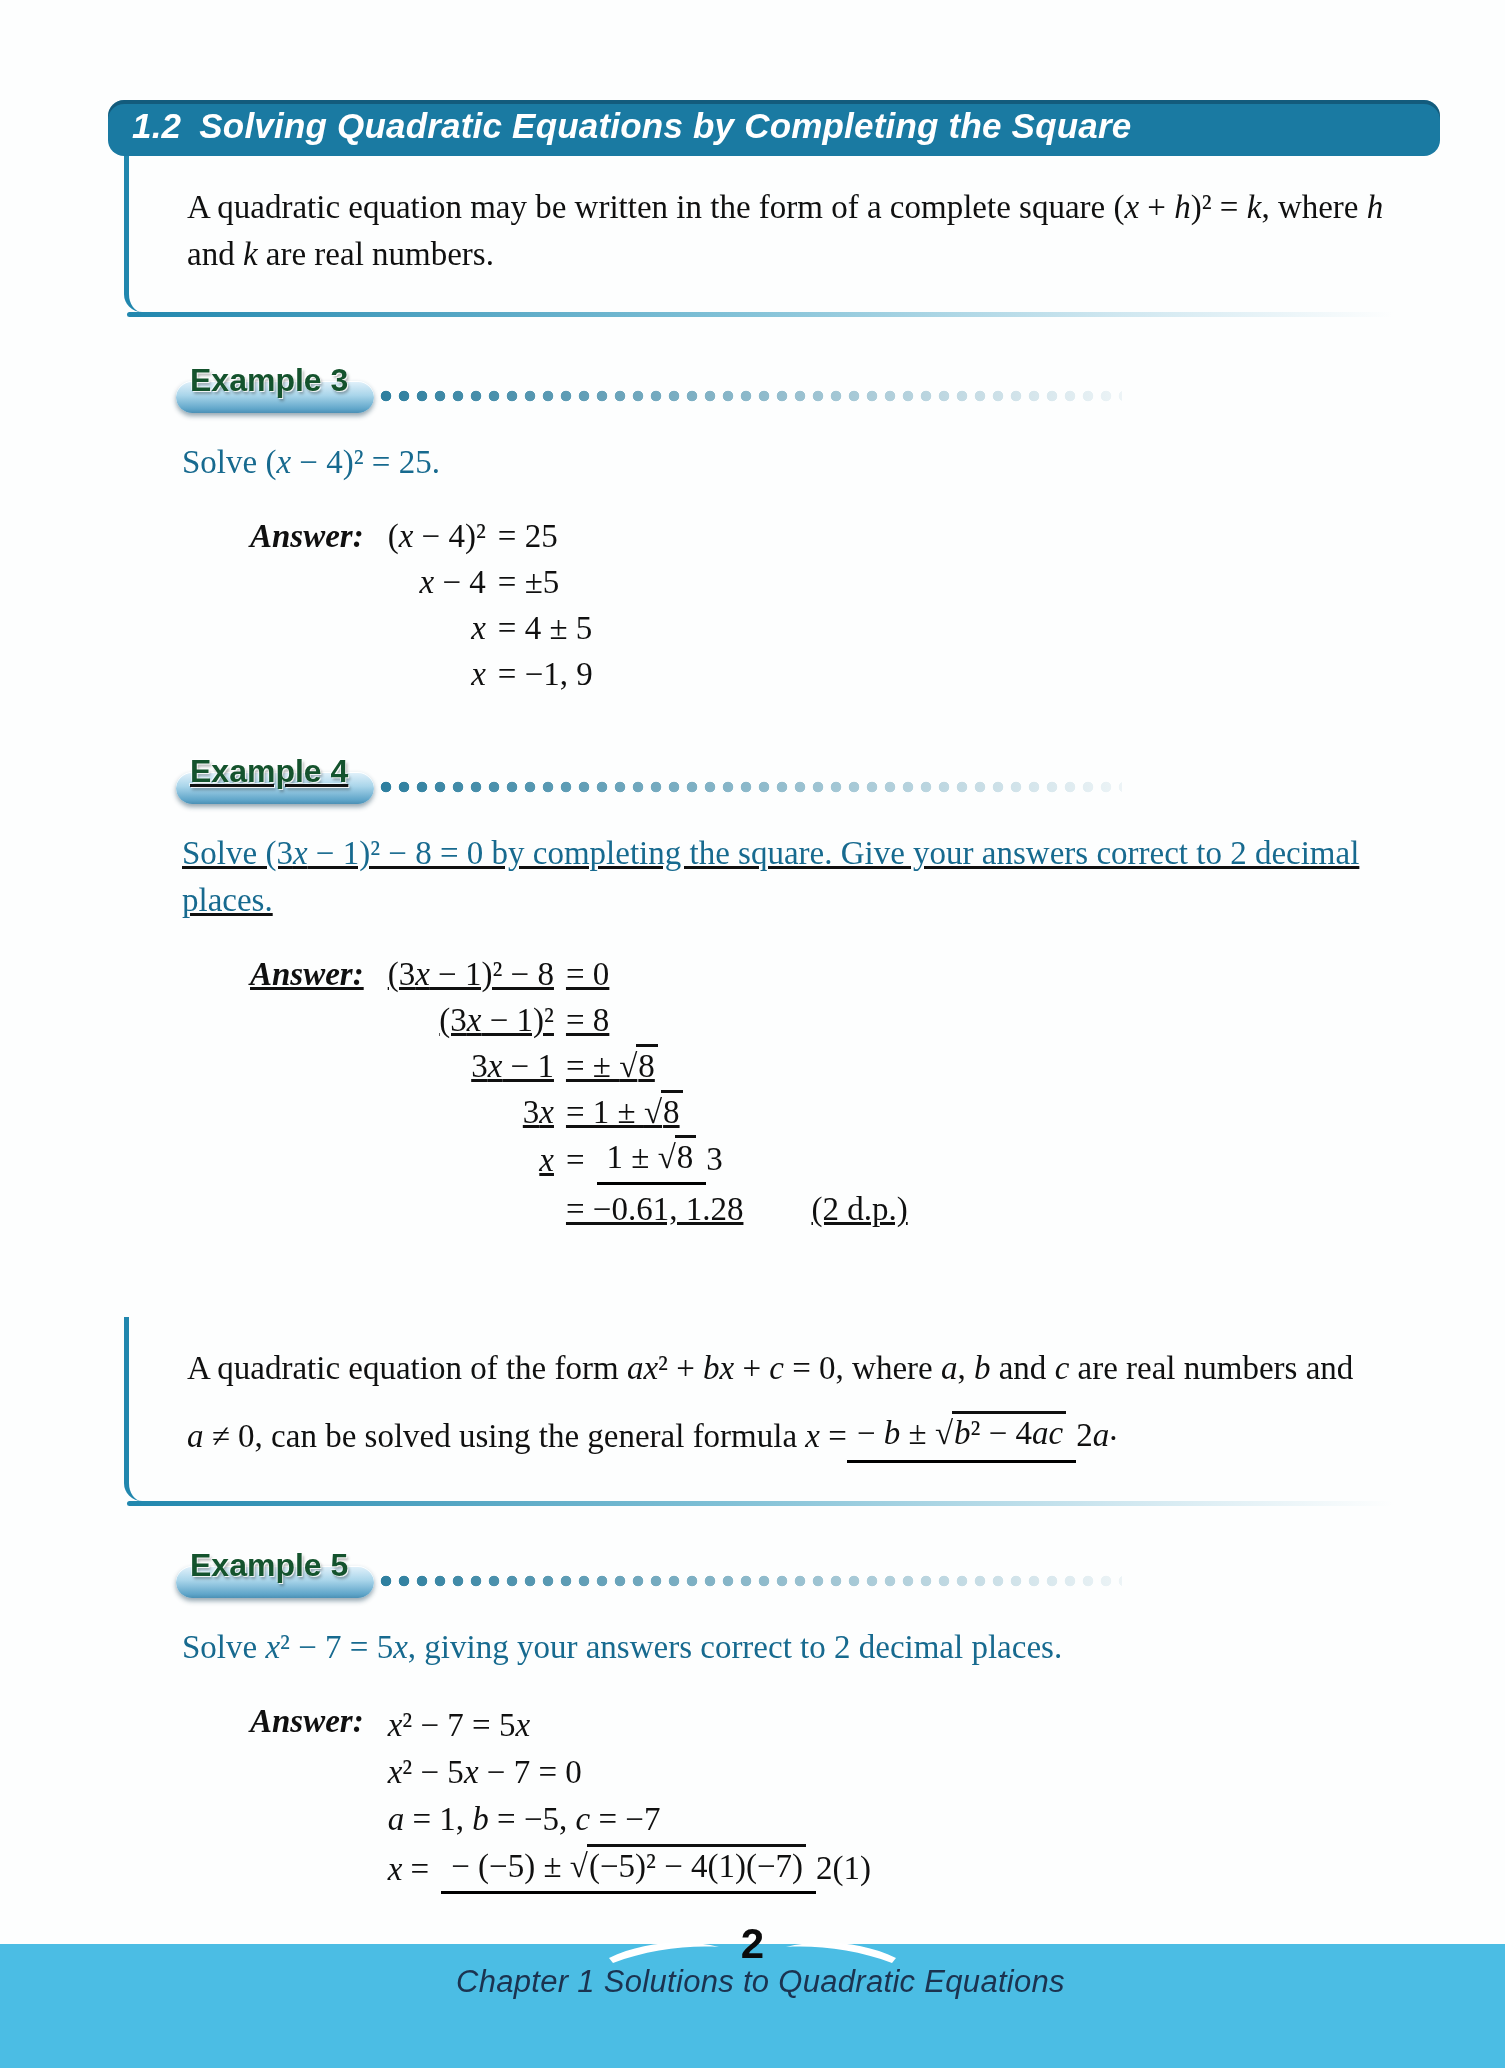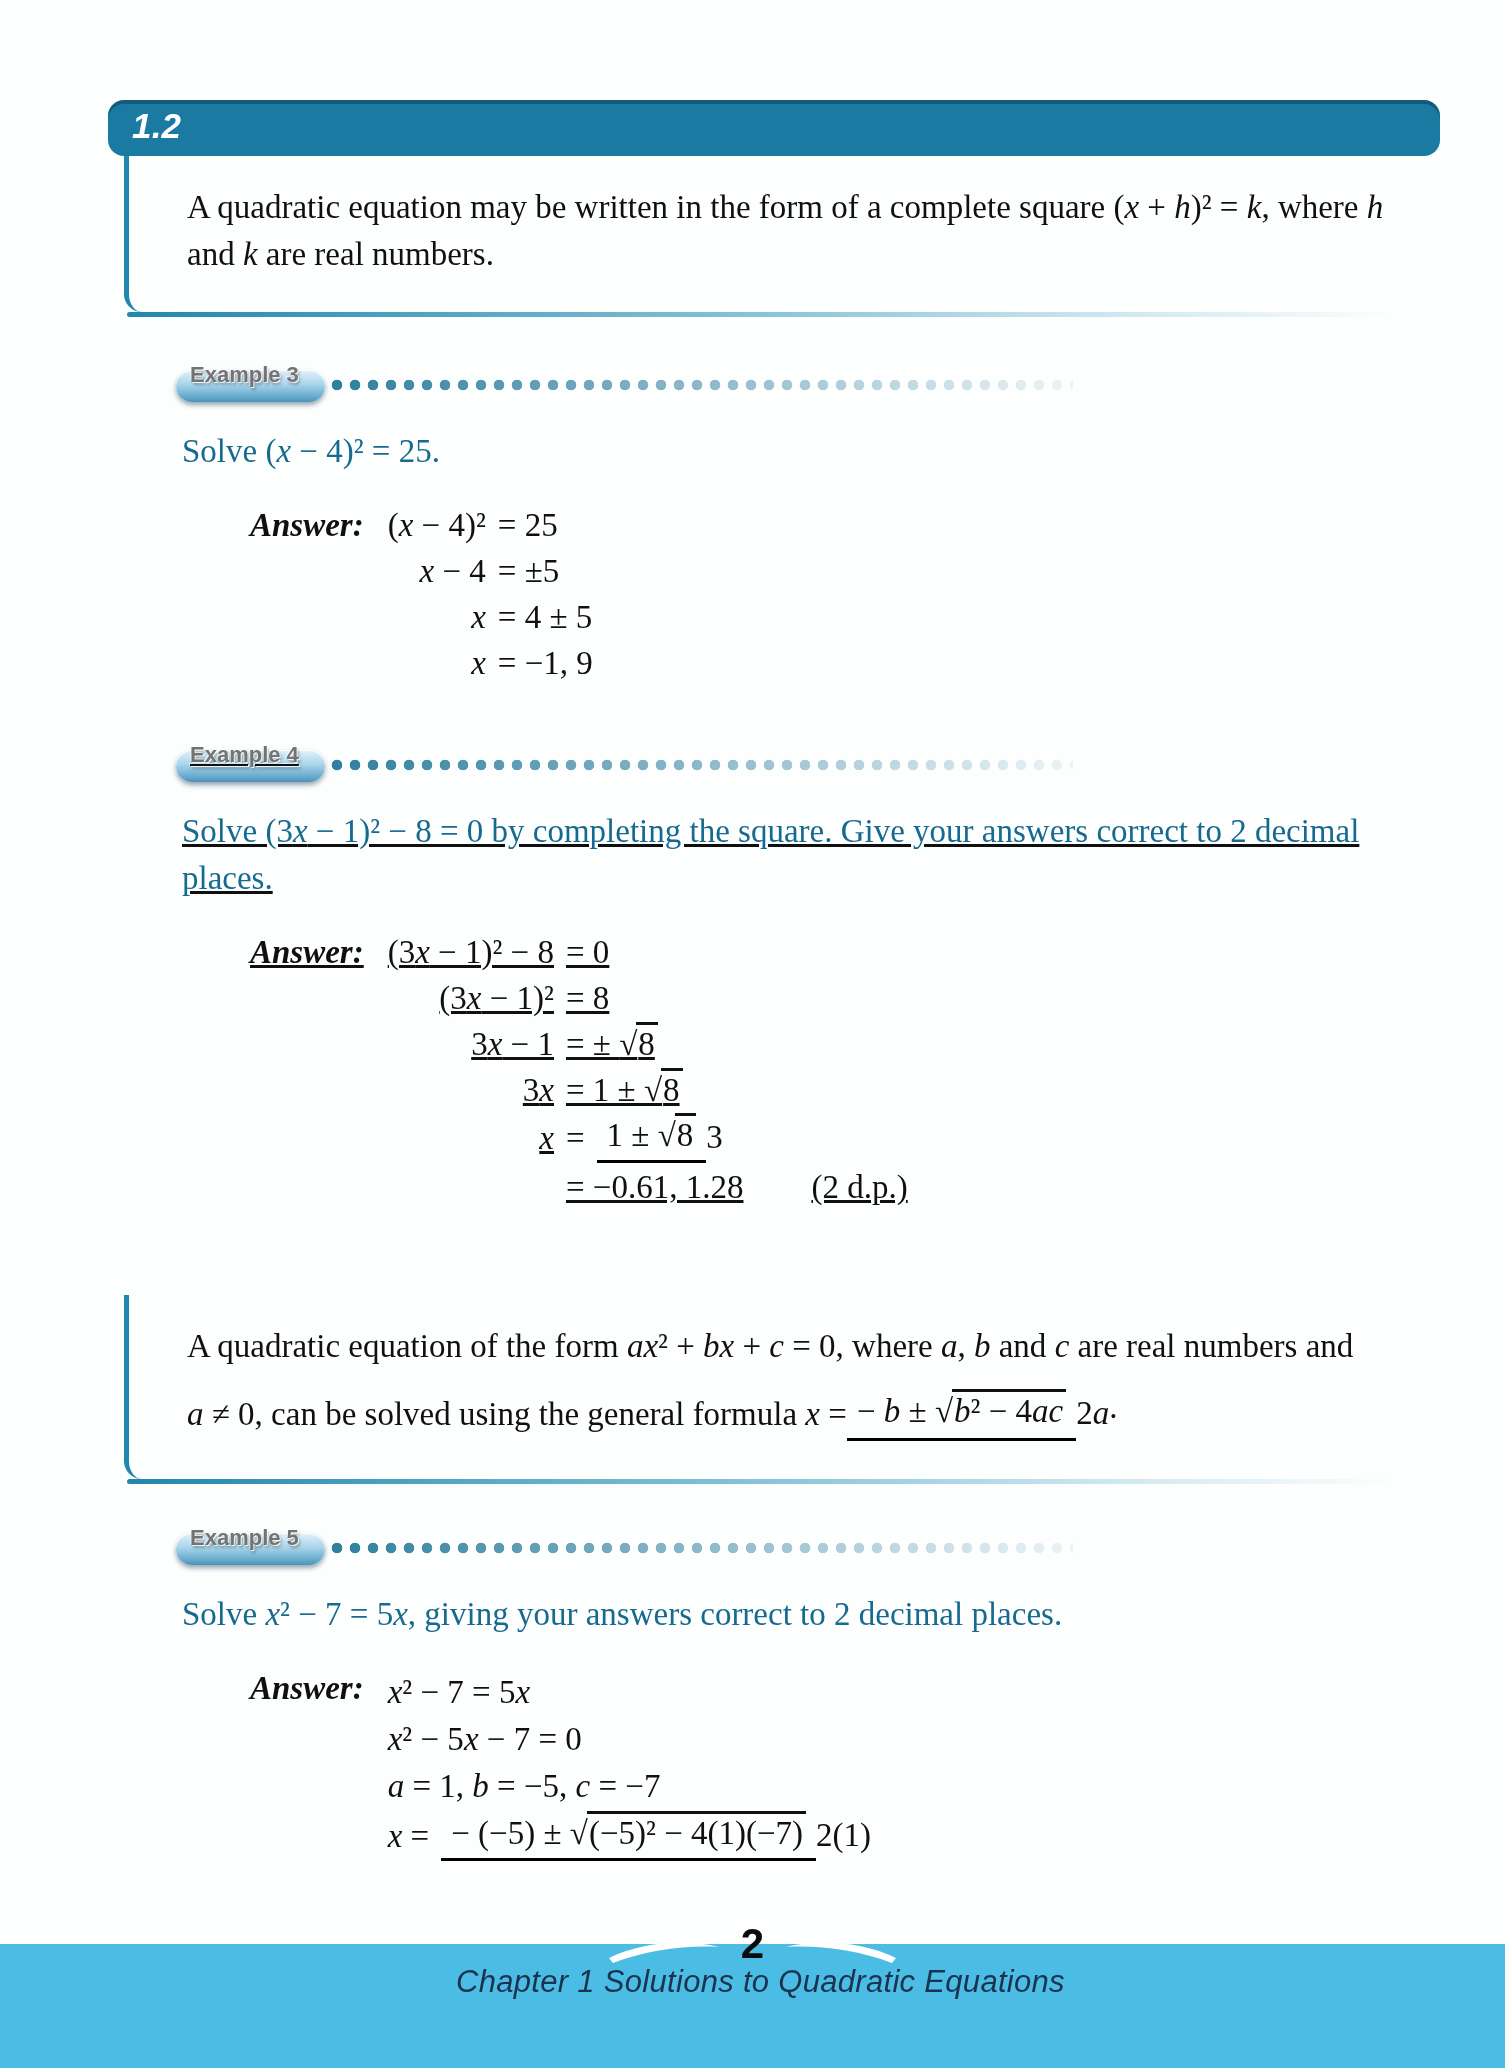--- a/index.html
+++ b/index.html
@@ -60,21 +60,21 @@
   .example{margin-left:182px;margin-right:60px;}
   .ex-3{margin-top:50px;}
   .ex-4{margin-top:58px;text-decoration:underline;}
   .ex-5{margin-top:46px;}
   .ex-head{display:flex;align-items:flex-end;}
   .badge{
     position:relative;
     display:inline-block;
     padding:0 18px 14px 8px;
     font-family:"Liberation Sans",sans-serif;
-    font-weight:700;font-size:22px;color:#737373;
+    font-weight:700;font-size:32px;color:#14532d;
     white-space:nowrap;
   }
   .badge::before{
     content:"";
     position:absolute;left:-6px;right:-8px;bottom:0;height:32px;
     border-radius:17px;
     background:linear-gradient(180deg,var(--pill-light) 0%,var(--pill-mid) 45%,var(--pill-dark) 88%,#4b90b5 100%);
     box-shadow:0 3px 5px rgba(20,60,85,.45), inset 0 1px 0 #ffffff;
   }
   .badge .badge-label{
@@ -143,20 +143,21 @@
   }
 </style>
 </head>
 <body>
 
 <div class="page">
 
   <section style="padding-top:100px;">
     <div class="sec-header">
       <span class="sec-num">1.2</span>
+      <span class="sec-title">Solving Quadratic Equations by Completing the Square</span>
     </div>
     <div class="sec-body">
       <p>A quadratic equation may be written in the form of a complete square (<i>x</i> + <i>h</i>)² = <i>k</i>, where <i>h</i> and <i>k</i> are real numbers.</p>
     </div>
   </section>
 
   <div class="example ex-3">
       <div class="ex-head">
         <div class="badge"><span class="badge-label">Example 3</span></div>
         <div class="dots"></div>

